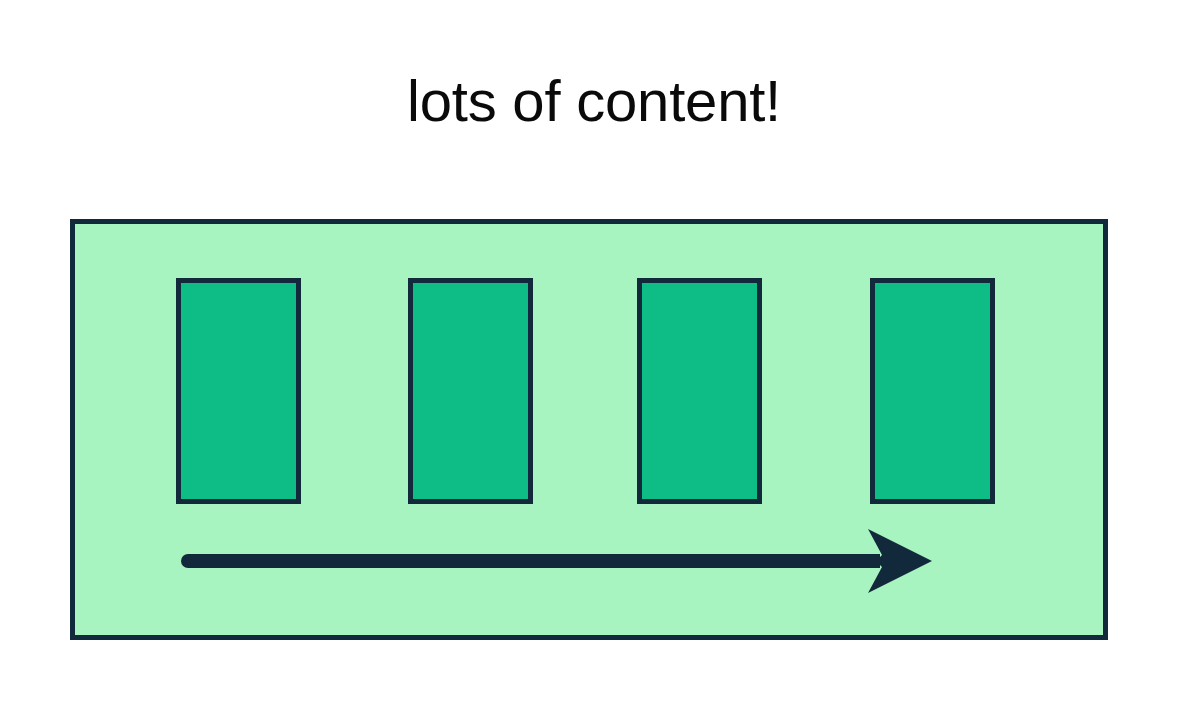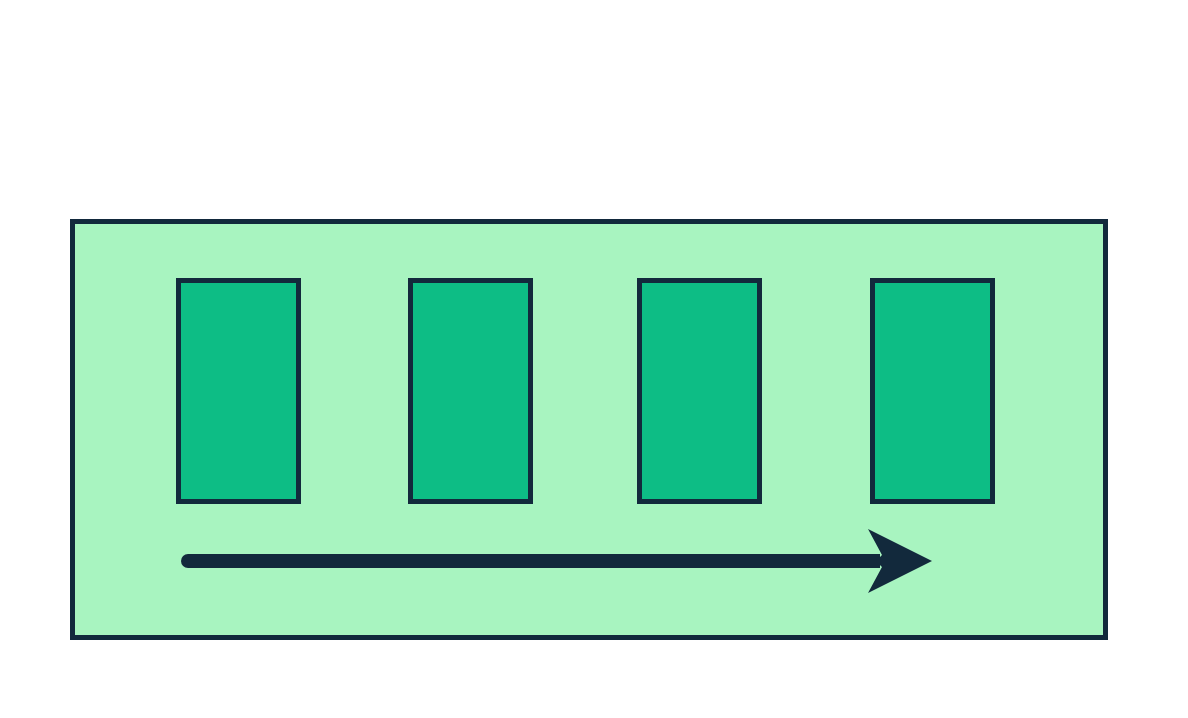--- a/index.html
+++ b/index.html
@@ -79,20 +79,21 @@
     display: block;
     width: 760px;
     height: 64px;
   }
 </style>
 </head>
 <body>
 
 <div id="stage">
 
+  <div id="page-title">lots of content!</div>
 
   <div id="content-container">
 
     <div class="content-card c0"></div>
     <div class="content-card c1"></div>
     <div class="content-card c2"></div>
     <div class="content-card c3"></div>
 
     <div id="scroll-arrow">
       <svg viewBox="0 0 760 64" xmlns="http://www.w3.org/2000/svg" aria-hidden="true">

